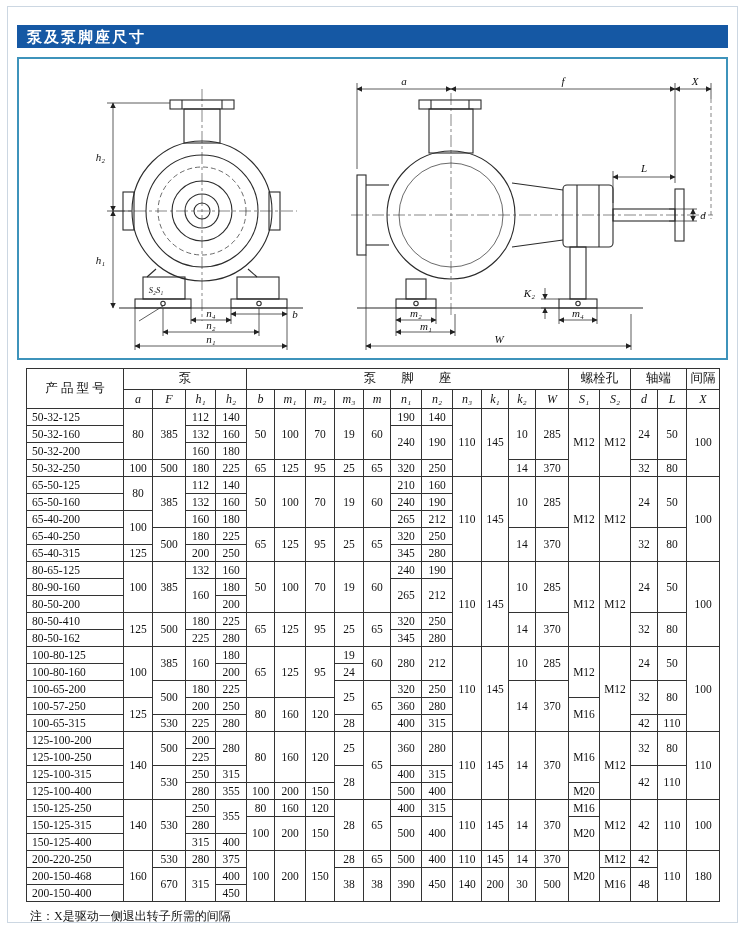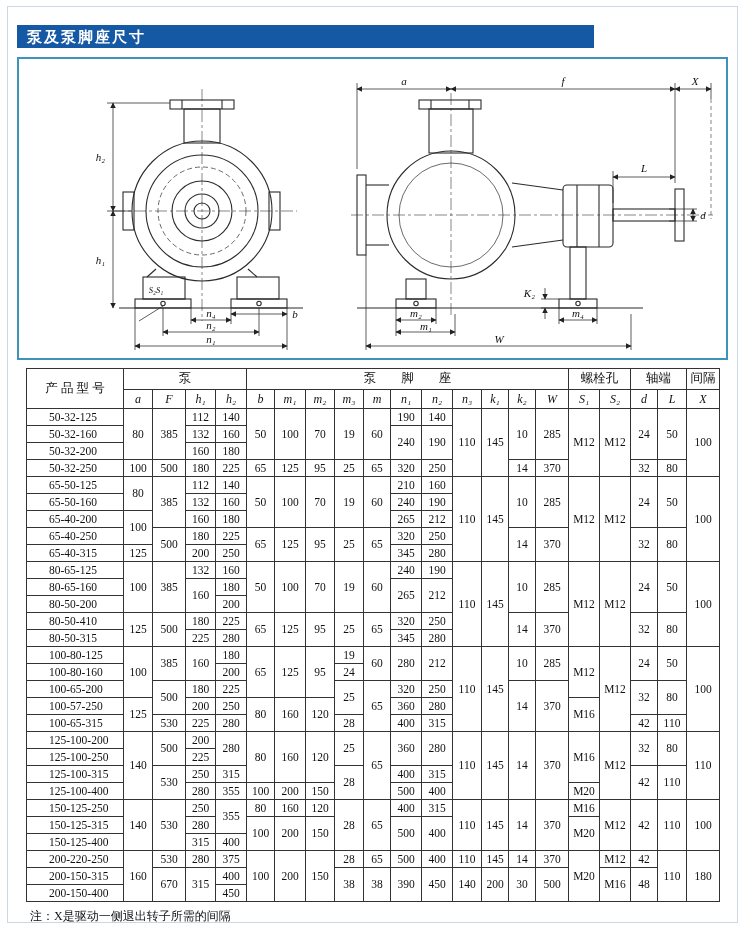--- a/index.html
+++ b/index.html
@@ -1,28 +1,28 @@
 <!DOCTYPE html>
 <html><head>
 <meta charset="utf-8">
 <style>
   *{margin:0;padding:0;box-sizing:border-box}
   html,body{background:#fff}
   body{width:745px;height:929px;position:relative;font-family:"Liberation Serif","DejaVu Serif",serif;color:#111}
   .frame{position:absolute;left:7px;top:6px;width:731px;height:917px;border:1px solid #ccd7e2}
-  .title-bar{position:absolute;left:17px;top:25px;width:577px;height:23px;background:#1558a4;color:#fff;
+  .title-bar{position:absolute;left:17px;top:25px;width:711px;height:23px;background:#1558a4;color:#fff;
     font-family:"Liberation Sans","DejaVu Sans",sans-serif;font-weight:bold;font-size:15px;line-height:23px;
     padding-left:10px;letter-spacing:2px}
   .diagram-box{position:absolute;left:17px;top:57px;width:711px;height:303px;border:2px solid #3e93bb;background:#fff;overflow:hidden}
   table.dims{position:absolute;left:26px;top:368px;border-collapse:collapse;table-layout:fixed;font-size:11.5px}
   .dims th,.dims td{border:1px solid #333;text-align:center;vertical-align:middle;height:17px;line-height:1.05;
     padding:0 1px;font-weight:normal;overflow:hidden;white-space:nowrap}
   .dims thead tr.grp th{height:21px;font-size:12.5px}
   .dims thead tr.cols th{height:19px;font-size:12px;font-style:italic}
-  .dims td.model{text-align:left;padding-left:22px}
+  .dims td.model{text-align:left;padding-left:5px}
   .note{position:absolute;left:30px;top:908px;font-size:12px}
   svg text{font-family:"Liberation Serif","DejaVu Serif",serif;font-style:italic;font-size:11px;fill:#111;stroke:none}
   svg text.small{font-size:8.5px}
 </style>
 </head>
 <body>
 
 <div class="frame"></div>
 
 <div class="title-bar">泵及泵脚座尺寸</div>
@@ -354,21 +354,21 @@
         <td rowspan="5">145</td>
         <td rowspan="3">10</td>
         <td rowspan="3">285</td>
         <td rowspan="5">M12</td>
         <td rowspan="5">M12</td>
         <td rowspan="3">24</td>
         <td rowspan="3">50</td>
         <td rowspan="5">100</td>
       </tr>
       <tr>
-        <td class="model">80-65-160</td>
+        <td class="model">80-90-160</td>
         <td rowspan="2">160</td>
         <td>180</td>
         <td rowspan="2">265</td>
         <td rowspan="2">212</td>
       </tr>
       <tr>
         <td class="model">80-50-200</td>
         <td>200</td>
       </tr>
       <tr>
@@ -383,21 +383,21 @@
         <td rowspan="2">25</td>
         <td rowspan="2">65</td>
         <td>320</td>
         <td>250</td>
         <td rowspan="2">14</td>
         <td rowspan="2">370</td>
         <td rowspan="2">32</td>
         <td rowspan="2">80</td>
       </tr>
       <tr>
-        <td class="model">80-50-315</td>
+        <td class="model">80-50-162</td>
         <td>225</td>
         <td>280</td>
         <td>345</td>
         <td>280</td>
       </tr>
       <tr>
         <td class="model">100-80-125</td>
         <td rowspan="3">100</td>
         <td rowspan="2">385</td>
         <td rowspan="2">160</td>
@@ -565,21 +565,21 @@
         <td>145</td>
         <td>14</td>
         <td>370</td>
         <td rowspan="3">M20</td>
         <td>M12</td>
         <td>42</td>
         <td rowspan="3">110</td>
         <td rowspan="3">180</td>
       </tr>
       <tr>
-        <td class="model">200-150-315</td>
+        <td class="model">200-150-468</td>
         <td rowspan="2">670</td>
         <td rowspan="2">315</td>
         <td>400</td>
         <td rowspan="2">38</td>
         <td rowspan="2">38</td>
         <td rowspan="2">390</td>
         <td rowspan="2">450</td>
         <td rowspan="2">140</td>
         <td rowspan="2">200</td>
         <td rowspan="2">30</td>

